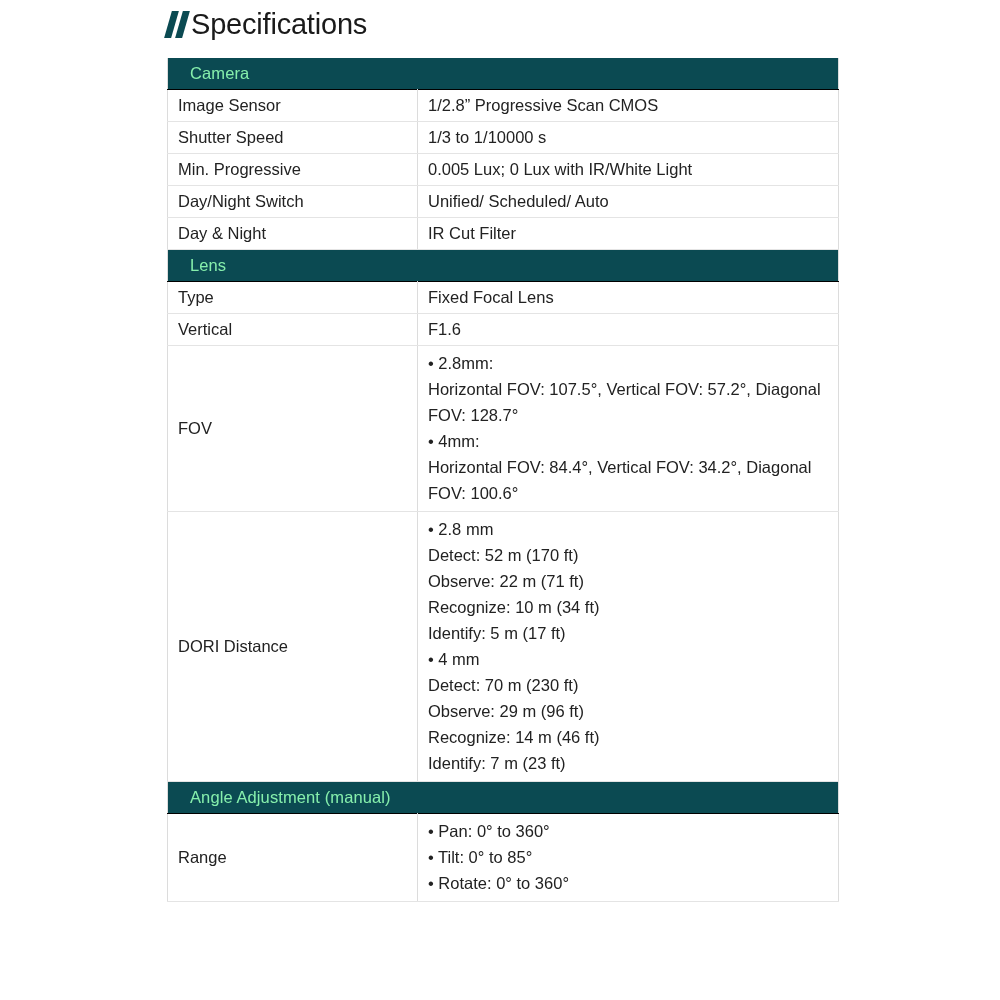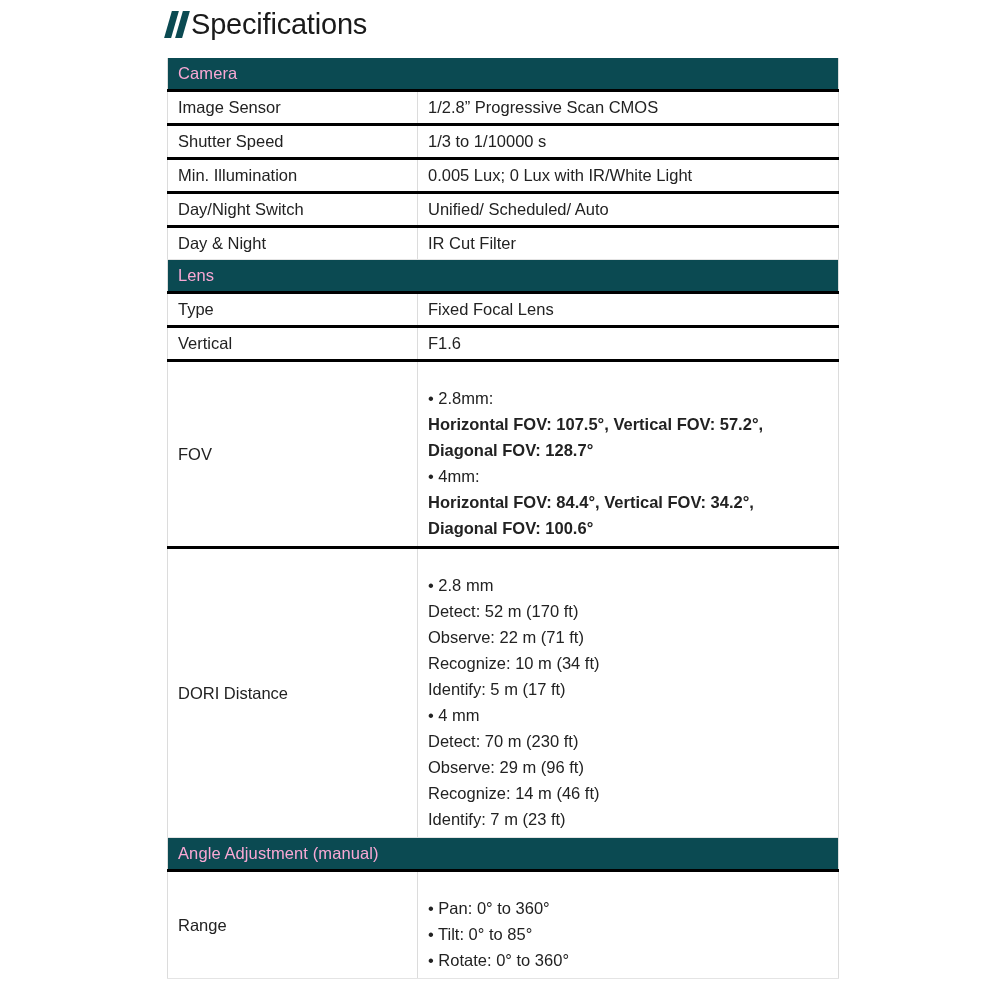--- a/index.html
+++ b/index.html
@@ -68,56 +68,56 @@
     table-layout: fixed;
     border-left: 1px solid #dcdcdc;
     border-right: 1px solid #dcdcdc;
     border-bottom: 1px solid #dcdcdc;
   }
   .spec-table col.c-label { width: 250px; }
   .spec-table col.c-value { width: 421px; }
 
   .spec-table tr.section-row > td {
     background: #0b4a52;
-    color: #f9a8d4;
+    color: #86efac;
     font-size: 16.5px;
     line-height: 20px;
-    padding: 5px 0 6px 10px;
+    padding: 5px 0 6px 22px;
     border: none;
     font-weight: 400;
     letter-spacing: 0.1px;
   }
 
   .spec-table tr.data-row > td {
-    border-top: 3px solid #000000;
+    border-top: 1px solid #000000;
     border-bottom: 1px solid #e4e4e4;
     font-size: 16.5px;
     line-height: 22px;
     color: #222222;
     vertical-align: middle;
     background: #ffffff;
   }
   .spec-table tr.data-row > td.label {
     padding: 4px 8px 5px 10px;
     border-right: 1px solid #dcdcdc;
   }
   .spec-table tr.data-row > td.value {
     padding: 4px 10px 5px 10px;
   }
 
   
-  .lines { display: block; margin-top: 19px; }
+  .lines { display: block; }
   .lines .line {
     display: block;
     margin: 0;
     padding: 0;
     line-height: 26px;
     white-space: nowrap;
   }
-  .lines .line.wrap { white-space: normal; font-weight: bold; }
+  .lines .line.wrap { white-space: normal; }
 
   .tall td { height: auto; }
 </style>
 </head>
 <body>
 
 <div class="page">
 
   <div class="title-row">
     <span class="title-accent">
@@ -138,21 +138,21 @@
         </tr>
         <tr class="data-row">
           <td class="label">Image Sensor</td>
           <td class="value">1/2.8” Progressive Scan CMOS</td>
         </tr>
         <tr class="data-row">
           <td class="label">Shutter Speed</td>
           <td class="value">1/3 to 1/10000 s</td>
         </tr>
         <tr class="data-row">
-          <td class="label">Min. Illumination</td>
+          <td class="label">Min. Progressive</td>
           <td class="value">0.005 Lux; 0 Lux with IR/White Light</td>
         </tr>
         <tr class="data-row">
           <td class="label">Day/Night Switch</td>
           <td class="value">Unified/ Scheduled/ Auto</td>
         </tr>
         <tr class="data-row">
           <td class="label">Day &amp; Night</td>
           <td class="value">IR Cut Filter</td>
         </tr>

